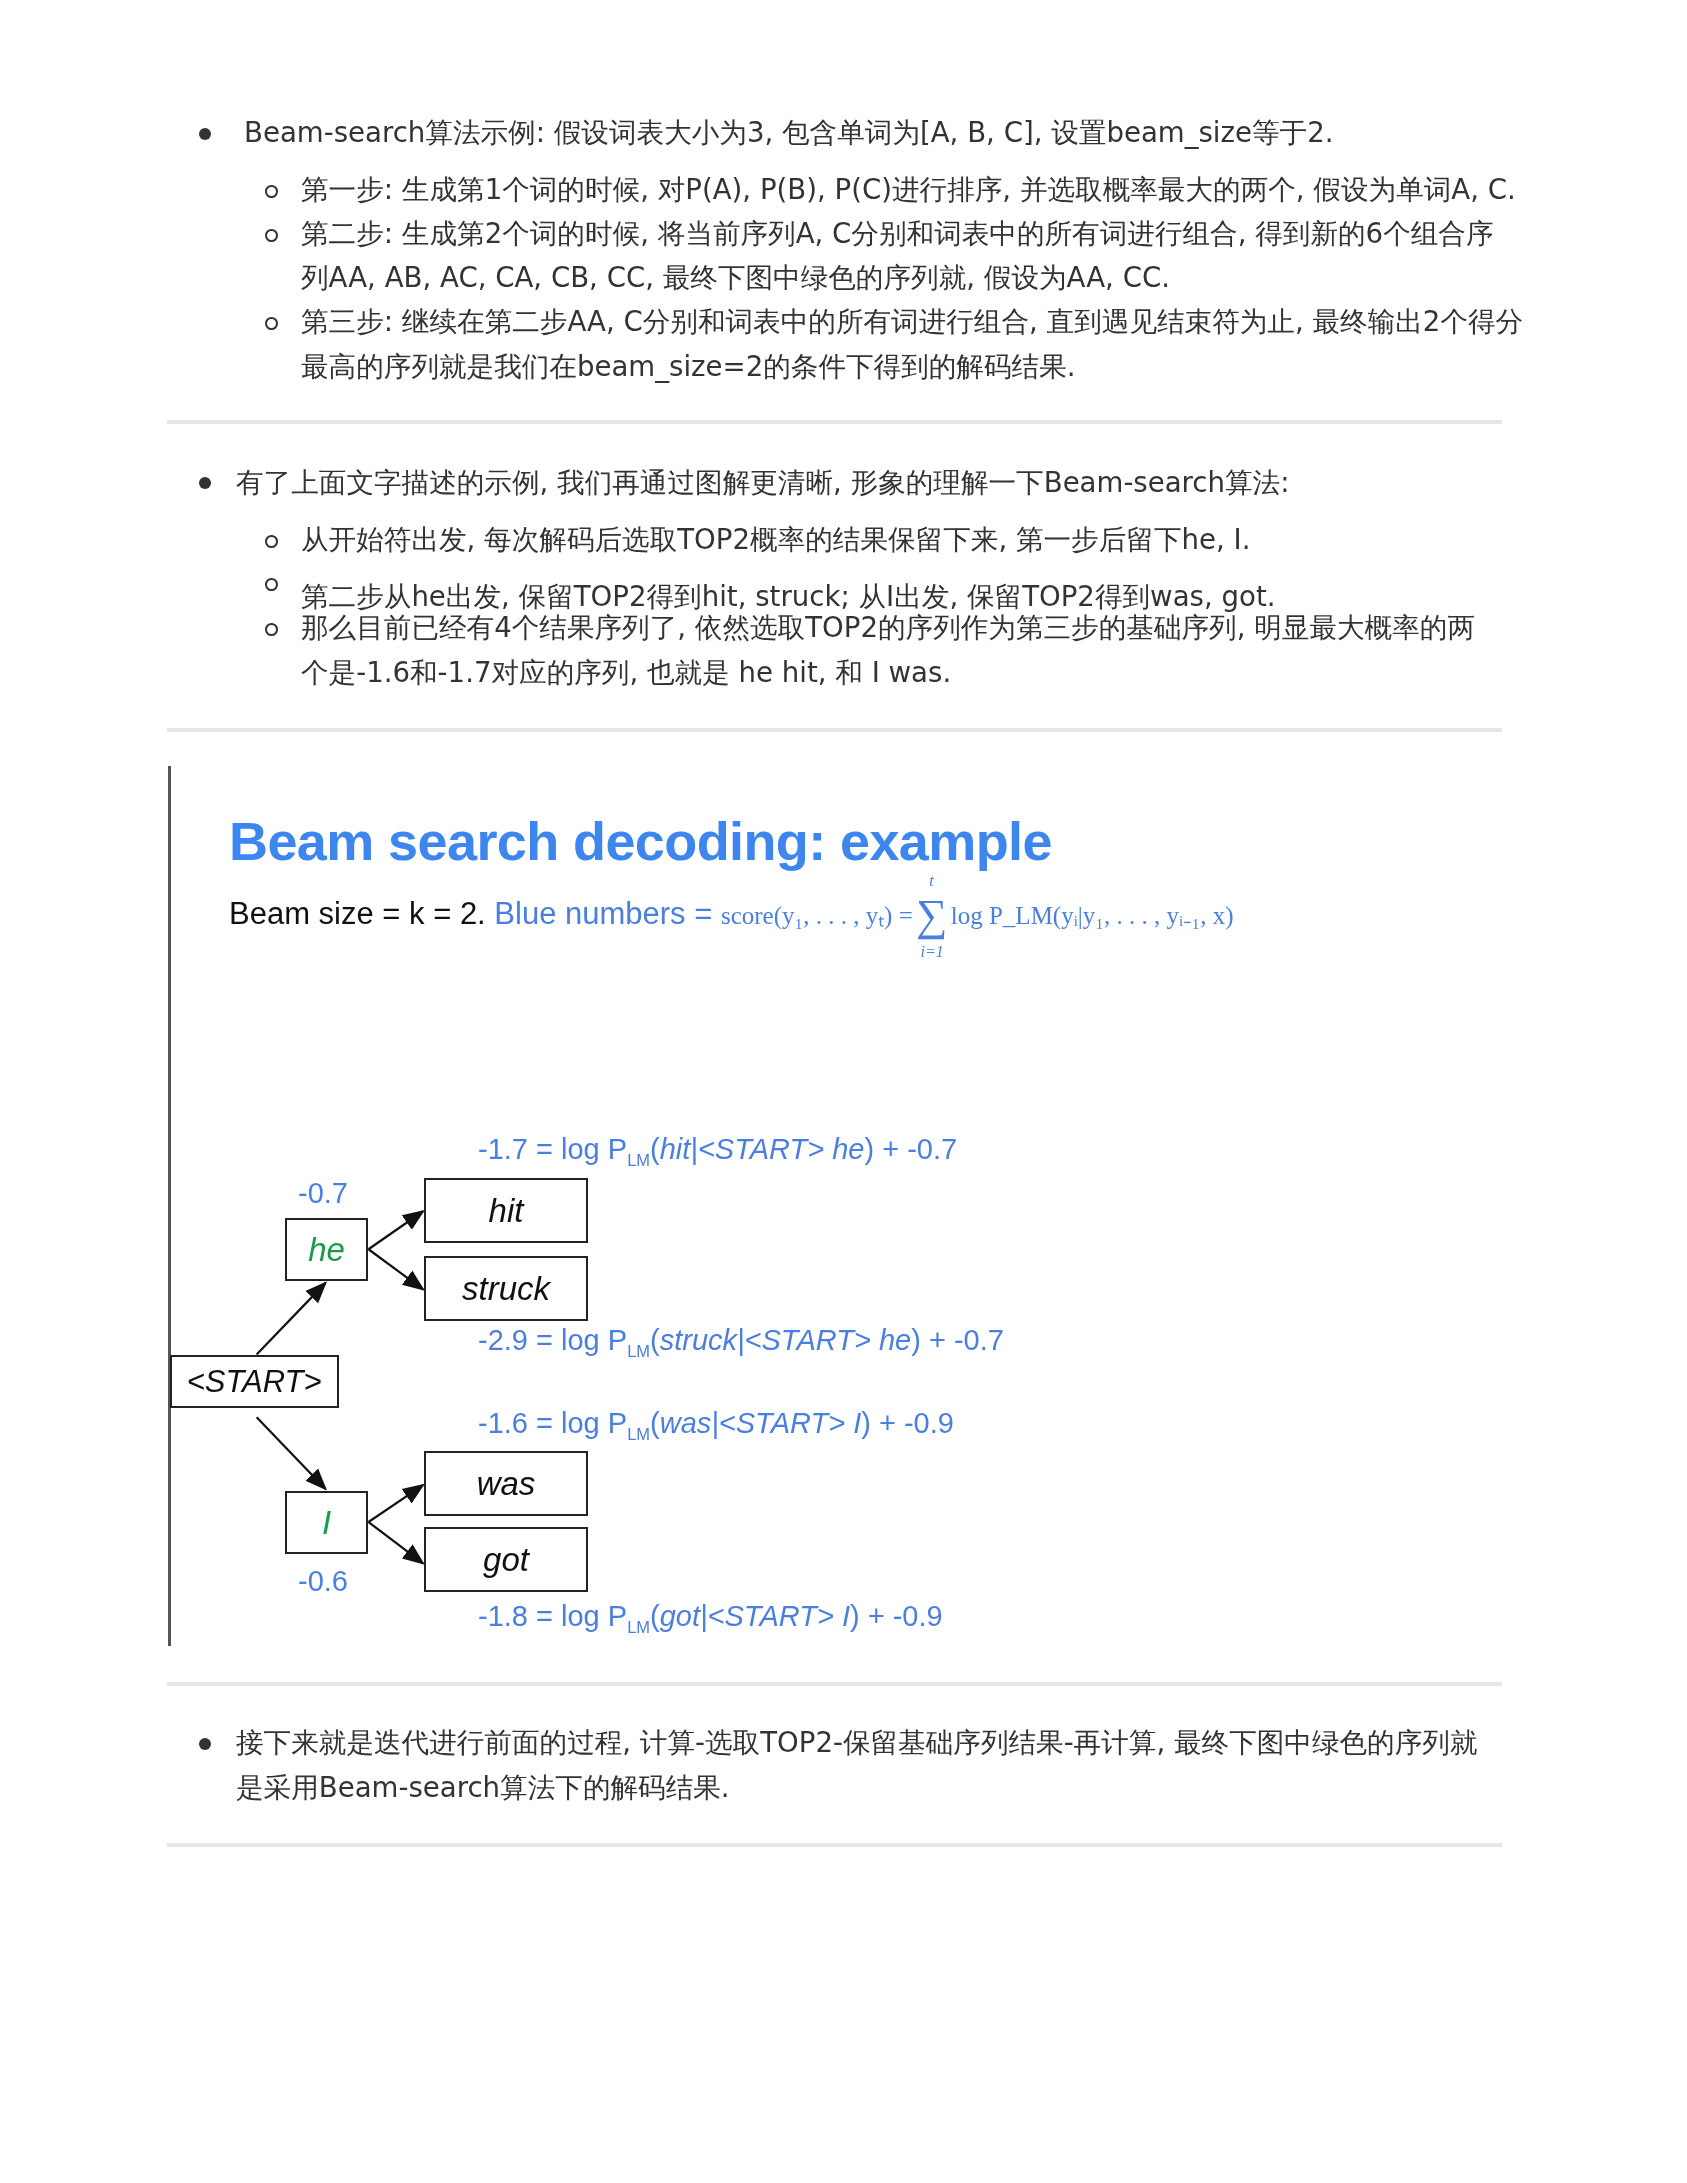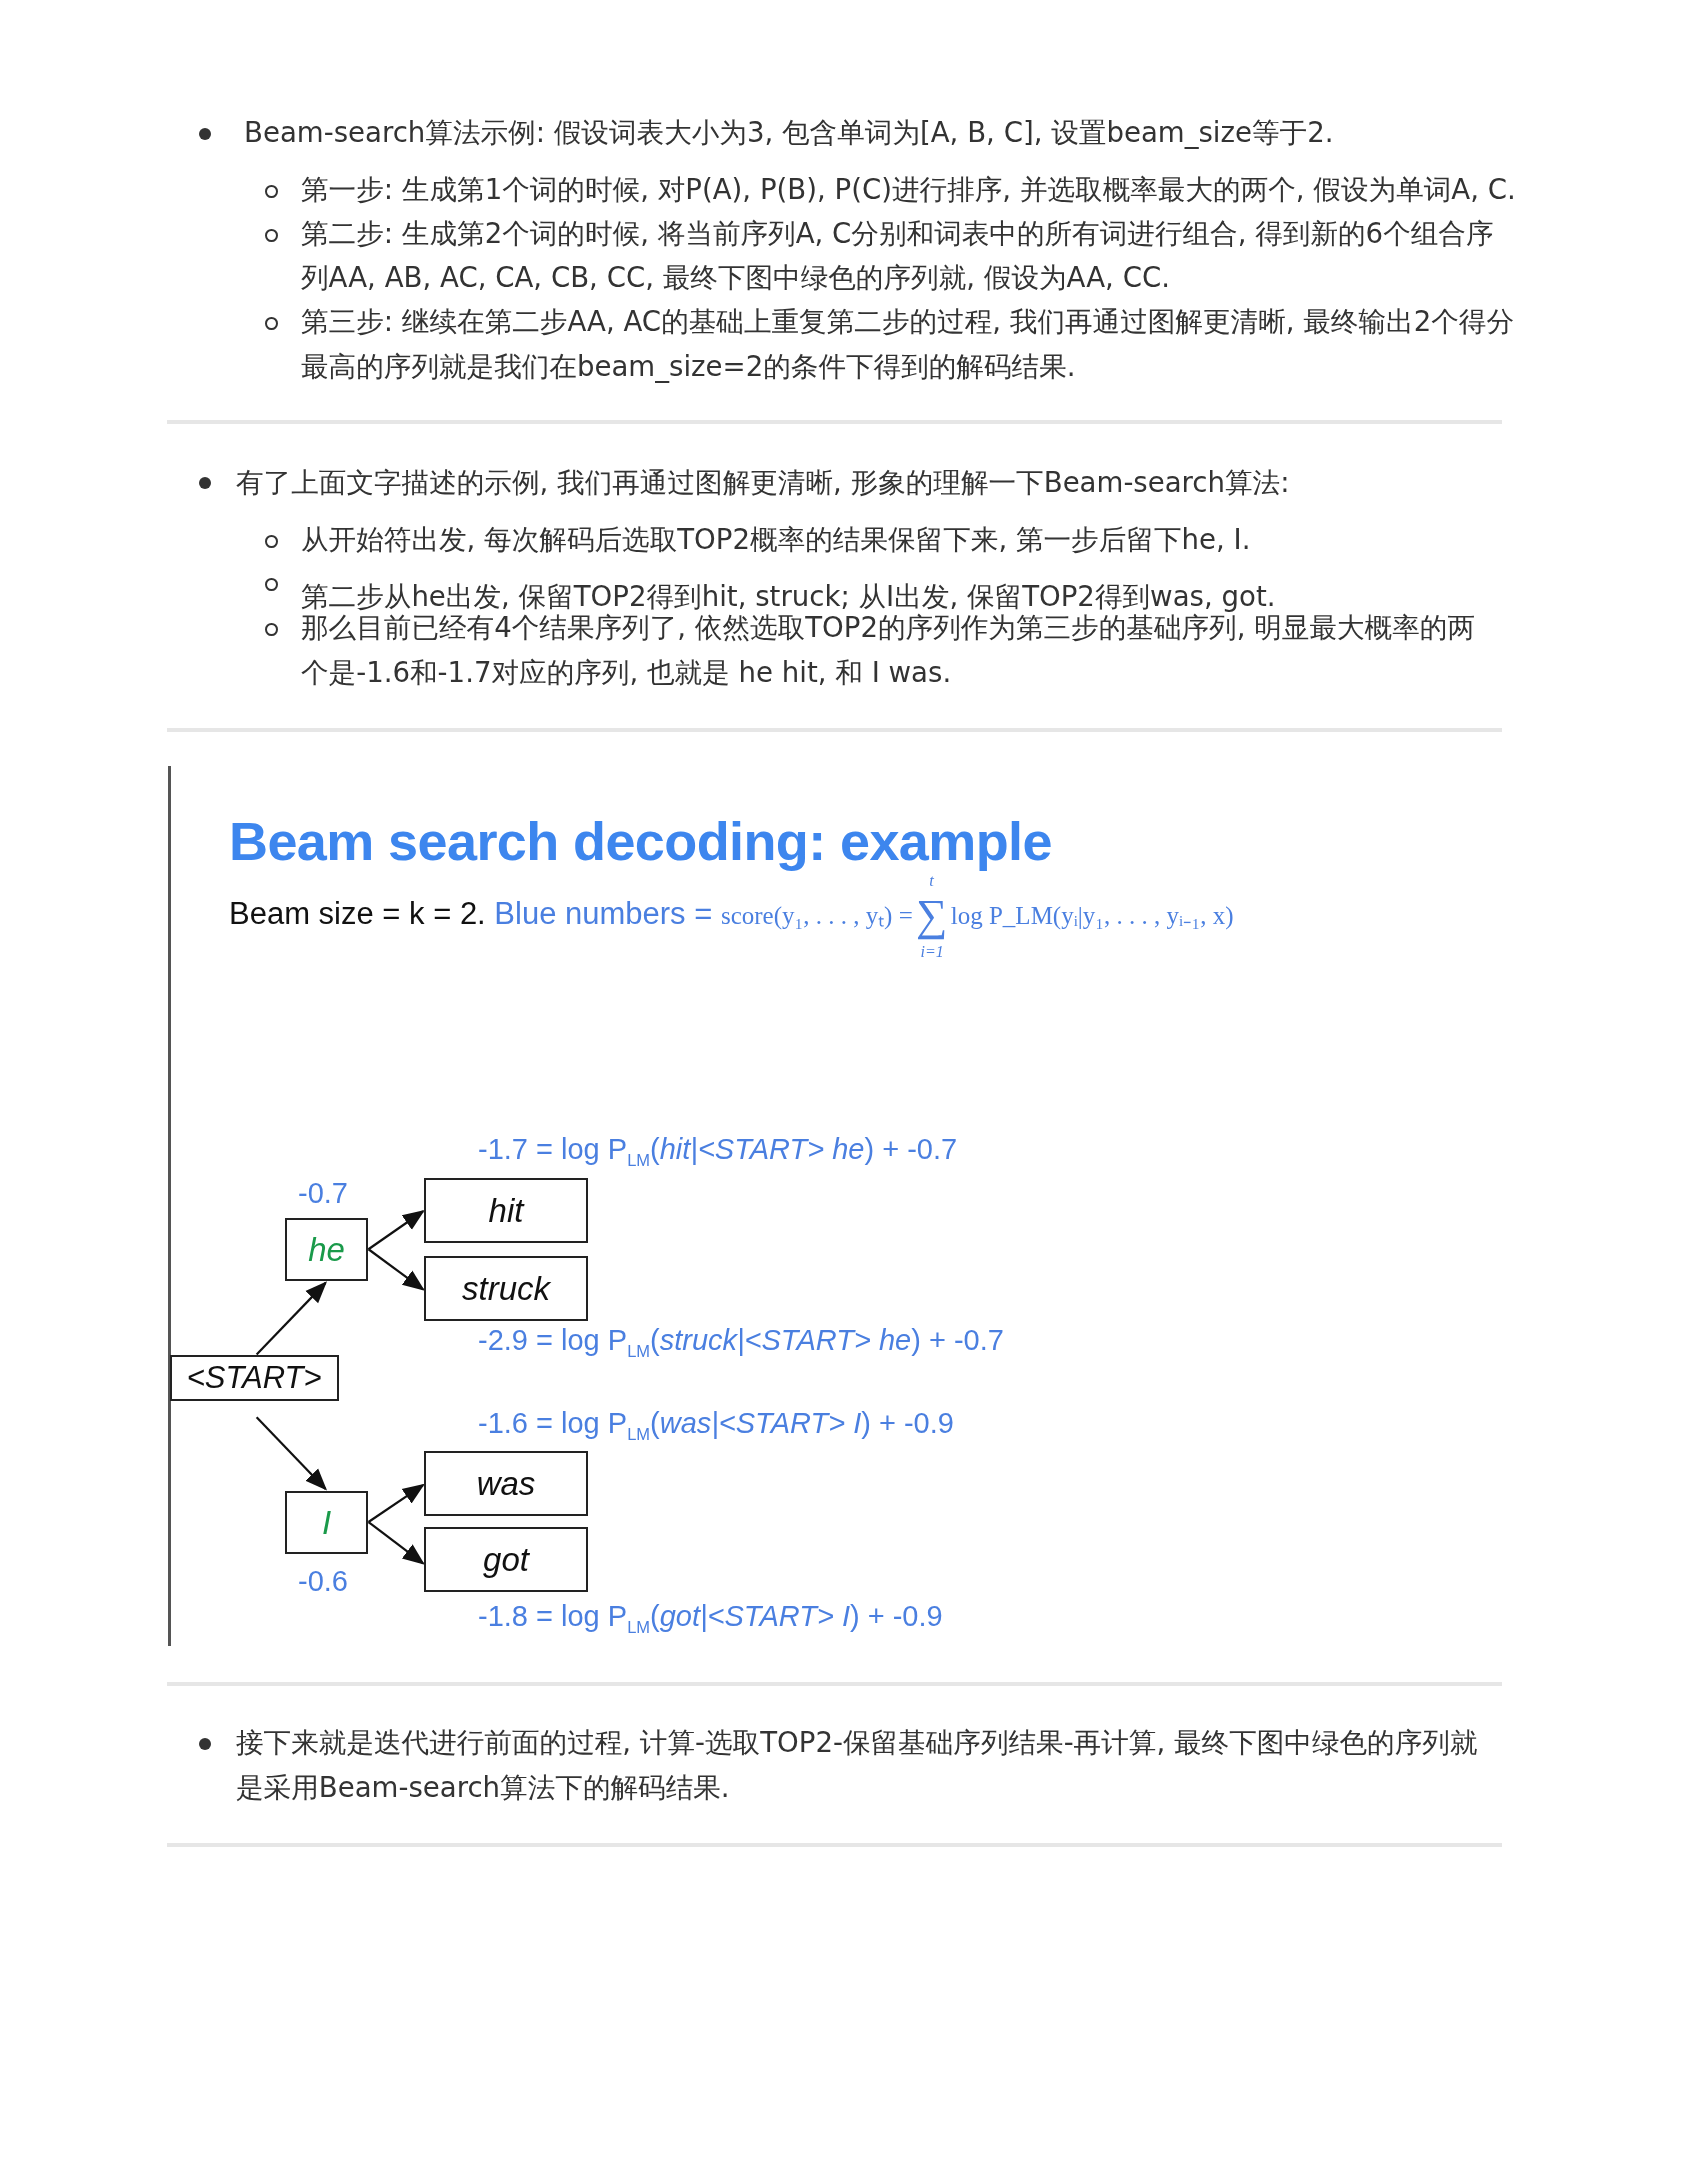--- a/index.html
+++ b/index.html
@@ -39,21 +39,21 @@
   <div class="line" style="left:236px; top:111px;margin-left:8px;">Beam-search算法示例: 假设词表大小为3, 包含单词为[A, B, C], 设置beam_size等于2.</div>
 
   <span class="circle" style="left:265px; top:185px;"></span>
   <div class="line" style="left:301px; top:168px;">第一步: 生成第1个词的时候, 对P(A), P(B), P(C)进行排序, 并选取概率最大的两个, 假设为单词A, C.</div>
 
   <span class="circle" style="left:265px; top:229px;"></span>
   <div class="line" style="left:301px; top:212px;">第二步: 生成第2个词的时候, 将当前序列A, C分别和词表中的所有词进行组合, 得到新的6个组合序</div>
   <div class="line" style="left:301px; top:256px;">列AA, AB, AC, CA, CB, CC, 最终下图中绿色的序列就, 假设为AA, CC.</div>
 
   <span class="circle" style="left:265px; top:317px;"></span>
-  <div class="line" style="left:301px; top:300px;">第三步: 继续在第二步AA, AC的基础上重复第二步的过程, 我们再通过图解更清晰, 最终输出2个得分</div>
+  <div class="line" style="left:301px; top:300px;">第三步: 继续在第二步AA, C分别和词表中的所有词进行组合, 直到遇见结束符为止, 最终输出2个得分</div>
   <div class="line" style="left:301px; top:345px;">最高的序列就是我们在beam_size=2的条件下得到的解码结果.</div>
 </div>
 
 <div class="rule" style="top:420px;"></div>
 
 <div>
   <span class="disc" style="left:199px; top:477px;"></span>
   <div class="line" style="left:236px; top:461px;">有了上面文字描述的示例, 我们再通过图解更清晰, 形象的理解一下Beam-search算法:</div>
 
   <span class="circle" style="left:265px; top:535px;"></span>
@@ -107,21 +107,21 @@
   <div class="score" style="left:310px; top:641px;">
     <span>-1.6 = log P</span><sub>LM</sub><span>(</span><span class="ital">was</span><span class="ital">|&lt;START&gt; I</span><span>) + -0.9</span>
   </div>
   <div class="score" style="left:310px; top:834px;">
     <span>-1.8 = log P</span><sub>LM</sub><span>(</span><span class="ital">got</span><span class="ital">|&lt;START&gt; I</span><span>) + -0.9</span>
   </div>
 
   <div class="score" style="left:130px; top:411px;">-0.7</div>
   <div class="score" style="left:130px; top:799px;">-0.6</div>
 
-  <div class="node" style="left:1.7px; top:589px; width:169px; height:46px; font-size:31px;font-style:italic;">&lt;START&gt;</div>
+  <div class="node" style="left:1.7px; top:589px; width:169px; height:53px; font-size:31px;font-style:italic;">&lt;START&gt;</div>
   <div class="node green" style="left:117px; top:452px; width:83px; height:63px;">he</div>
   <div class="node green" style="left:117px; top:725px; width:83px; height:63px;">I</div>
   <div class="node" style="left:256px; top:412px; width:164px; height:65px;">hit</div>
   <div class="node" style="left:256px; top:490px; width:164px; height:65px;">struck</div>
   <div class="node" style="left:256px; top:685px; width:164px; height:65px;">was</div>
   <div class="node" style="left:256px; top:761px; width:164px; height:65px;">got</div>
 </div>
 
 <div class="rule" style="top:1682px;"></div>
 

